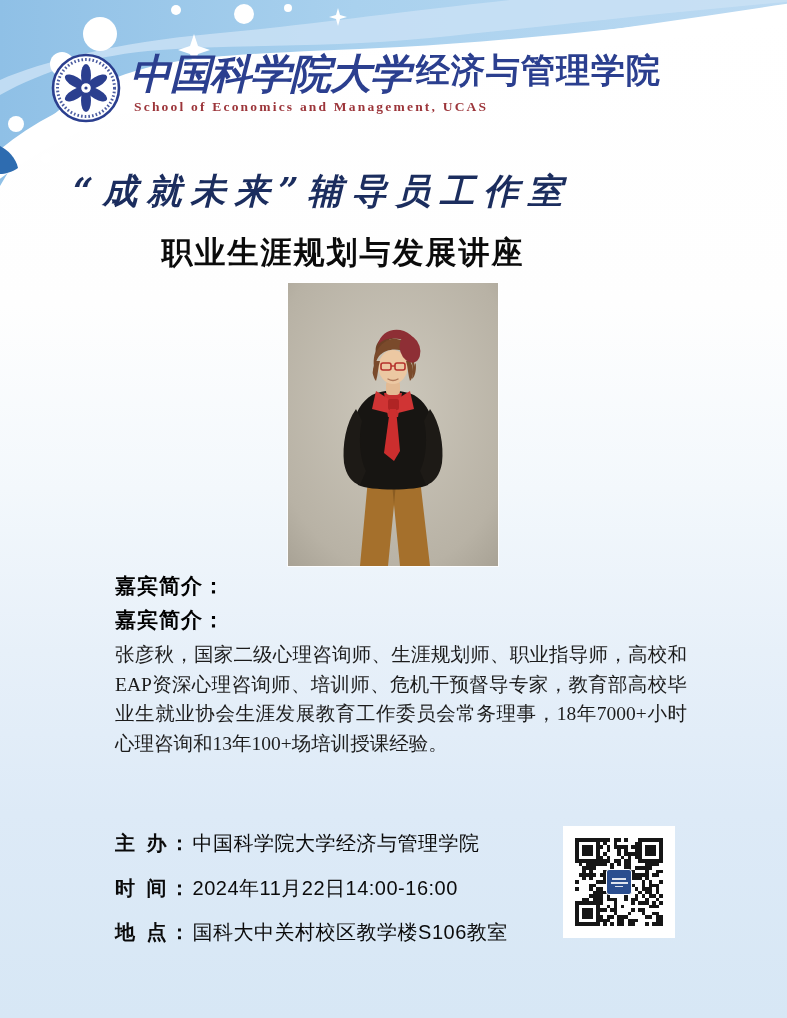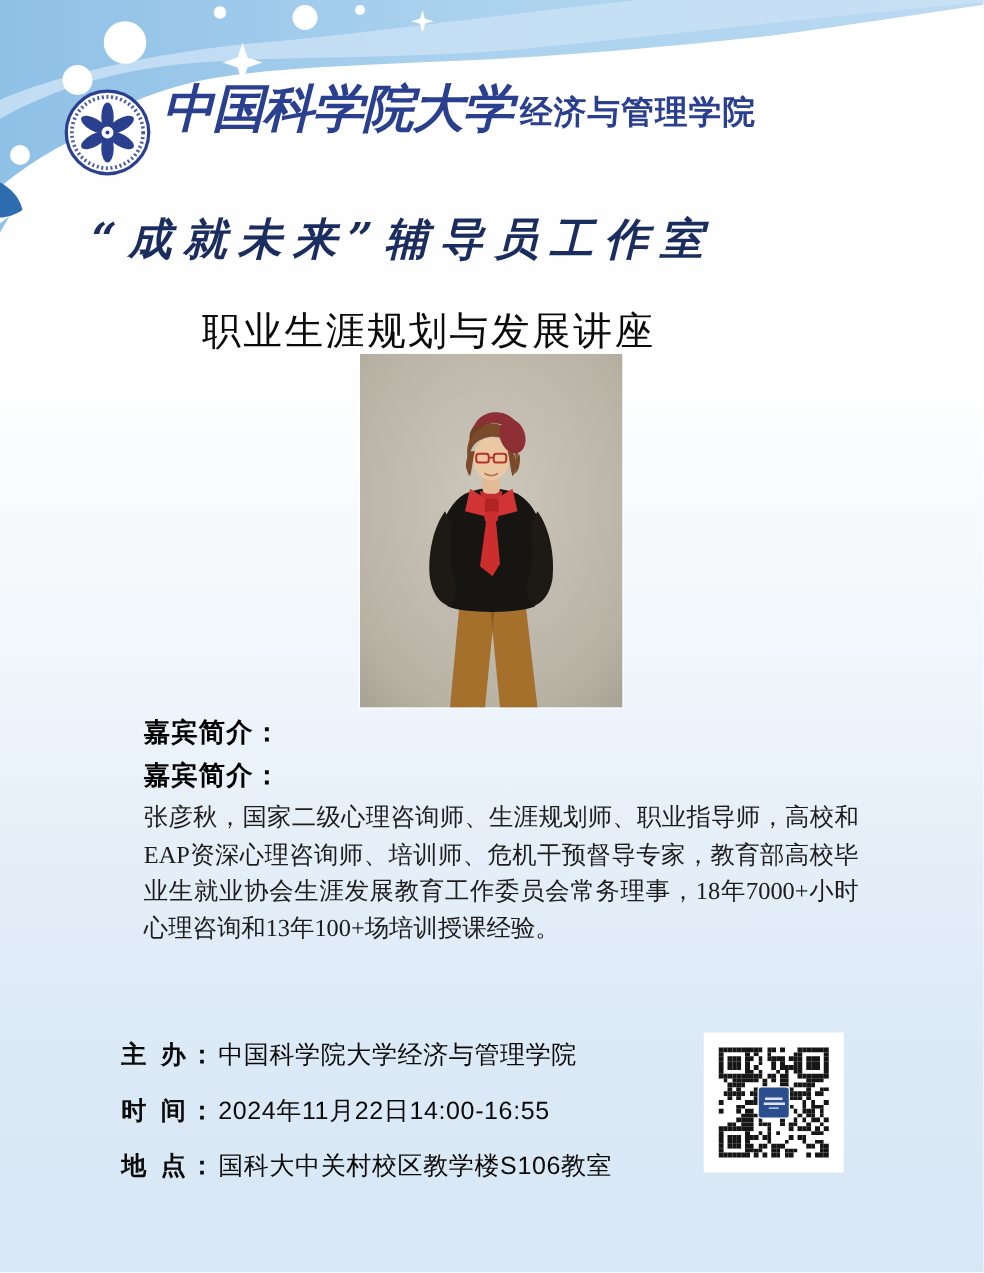--- a/index.html
+++ b/index.html
@@ -4,65 +4,65 @@
 <style>
   html,body{margin:0;padding:0;}
   body{font-family:"Liberation Sans",sans-serif;}
   .poster{
     position:relative;width:787px;height:1018px;overflow:hidden;
     background:linear-gradient(180deg,#ffffff 0%,#fefefe 30%,#f3f8fc 48%,#e7f0f9 64%,#ddeaf7 80%,#d7e7f5 100%);
   }
   
   .deco-top{position:absolute;left:0;top:0;width:787px;height:190px;pointer-events:none;}
   
-  .logo-row{position:absolute;left:50px;top:66px;display:flex;align-items:flex-start;}
+  .logo-row{position:absolute;left:50px;top:48px;display:flex;align-items:flex-start;}
   .emblem{width:72px;height:72px;flex:0 0 auto;margin-top:4px;}
   .logo-text{margin-left:8px;}
   .logo-line1{display:flex;align-items:flex-end;}
   .uni-name{
     font-family:"DejaVu Serif",serif;font-style:italic;font-weight:bold;
     font-size:41px;line-height:1.05;color:#2b3f8f;letter-spacing:-1px;white-space:nowrap;
   }
   .school-name{
-    font-family:"Liberation Serif",serif;font-weight:bold;font-size:26px;
+    font-family:"Liberation Serif",serif;font-weight:bold;font-size:34px;
     color:#2b3f8f;margin-left:6px;margin-bottom:2px;white-space:nowrap;letter-spacing:1px;
   }
   .school-english{
     font-family:"Liberation Serif",serif;font-weight:bold;font-size:13.5px;
     color:#9c353a;letter-spacing:2.2px;margin-top:3px;margin-left:4px;white-space:nowrap;
   }
   
   .title-workshop{
     position:absolute;left:0;top:168px;width:645px;text-align:center;
     font-family:"DejaVu Serif",serif;font-weight:bold;font-style:italic;
     font-size:35px;color:#1b2d5e;letter-spacing:9px;white-space:nowrap;
   }
   .title-lecture{
     position:absolute;left:0;top:232px;width:686px;text-align:center;
-    font-weight:normal;font-size:31px;color:#0b0b0b;letter-spacing:2px;white-space:nowrap;margin-top:12px;
+    font-weight:bold;font-size:31px;color:#0b0b0b;letter-spacing:2px;white-space:nowrap;
   }
   
   .photo{
     position:absolute;left:288px;top:283px;width:210px;height:283px;
     box-shadow:0 0 0 1px rgba(255,255,255,.8);
   }
   
   .content{position:absolute;left:115px;top:572px;width:575px;color:#111;}
   .sec-label{
     font-weight:bold;font-size:21px;color:#000;letter-spacing:1px;margin:0 0 6px 0;
   }
   .sec-label.guest-label{margin-top:6px;}
   .body-text{
     font-family:"Liberation Serif",serif;font-size:19.5px;line-height:1.52;
     color:#1c1c1c;margin:0;text-align:justify;
   }
   .summary-text{width:545px;}
   .guest-text{width:572px;}
   
-  .details{position:absolute;left:97px;top:830px;}
+  .details{position:absolute;left:115px;top:830px;}
   .detail-row{display:flex;margin-bottom:17.5px;align-items:baseline;}
   .detail-label{font-weight:bold;font-size:20px;color:#0a0a0a;letter-spacing:3px;white-space:pre;}
   .detail-value{font-weight:normal;font-size:20px;color:#0a0a0a;letter-spacing:0.5px;}
   
   .qr-wrap{
     position:absolute;left:563px;top:826px;width:112px;height:112px;background:#ffffff;
     display:flex;align-items:center;justify-content:center;
   }
   .qr-grid{
     position:relative;width:88px;height:88px;display:grid;
@@ -123,20 +123,21 @@
         </g>
         <circle cx="36" cy="36" r="5.5" fill="#ffffff" stroke="#2b3f8f" stroke-width="1.4"></circle>
         <circle cx="36" cy="36" r="1.6"></circle>
       </g>
     </svg>
     <div class="logo-text">
       <div class="logo-line1">
         <span class="uni-name">中国科学院大学</span>
         <span class="school-name">经济与管理学院</span>
       </div>
+      <div class="school-english">School of Economics and Management, UCAS</div>
     </div>
   </div>
 
   <div class="title-workshop">“成就未来”辅导员工作室</div>
   <div class="title-lecture">职业生涯规划与发展讲座</div>
 
   <svg class="photo" viewBox="0 0 210 283" xmlns="http://www.w3.org/2000/svg">
     <defs>
       <radialGradient id="pbg" cx="0.5" cy="0.42" r="0.85">
         <stop offset="0" stop-color="#cdc8bc"></stop>
@@ -184,21 +185,21 @@
     <p class="body-text guest-text">张彦秋，国家二级心理咨询师、生涯规划师、职业指导师，高校和EAP资深心理咨询师、培训师、危机干预督导专家，教育部高校毕业生就业协会生涯发展教育工作委员会常务理事，18年7000+小时心理咨询和13年100+场培训授课经验。</p>
   </div>
 
   <div class="details">
     <div class="detail-row">
       <span class="detail-label">主 办：</span>
       <span class="detail-value">中国科学院大学经济与管理学院</span>
     </div>
     <div class="detail-row">
       <span class="detail-label">时 间：</span>
-      <span class="detail-value">2024年11月22日14:00-16:55</span>
+      <span class="detail-value">2024年11月22日14:00-16:00</span>
     </div>
     <div class="detail-row">
       <span class="detail-label">地 点：</span>
       <span class="detail-value">国科大中关村校区教学楼S106教室</span>
     </div>
   </div>
 
   <div class="qr-wrap">
     <div class="qr-grid">
         <div class="qm on"></div>

